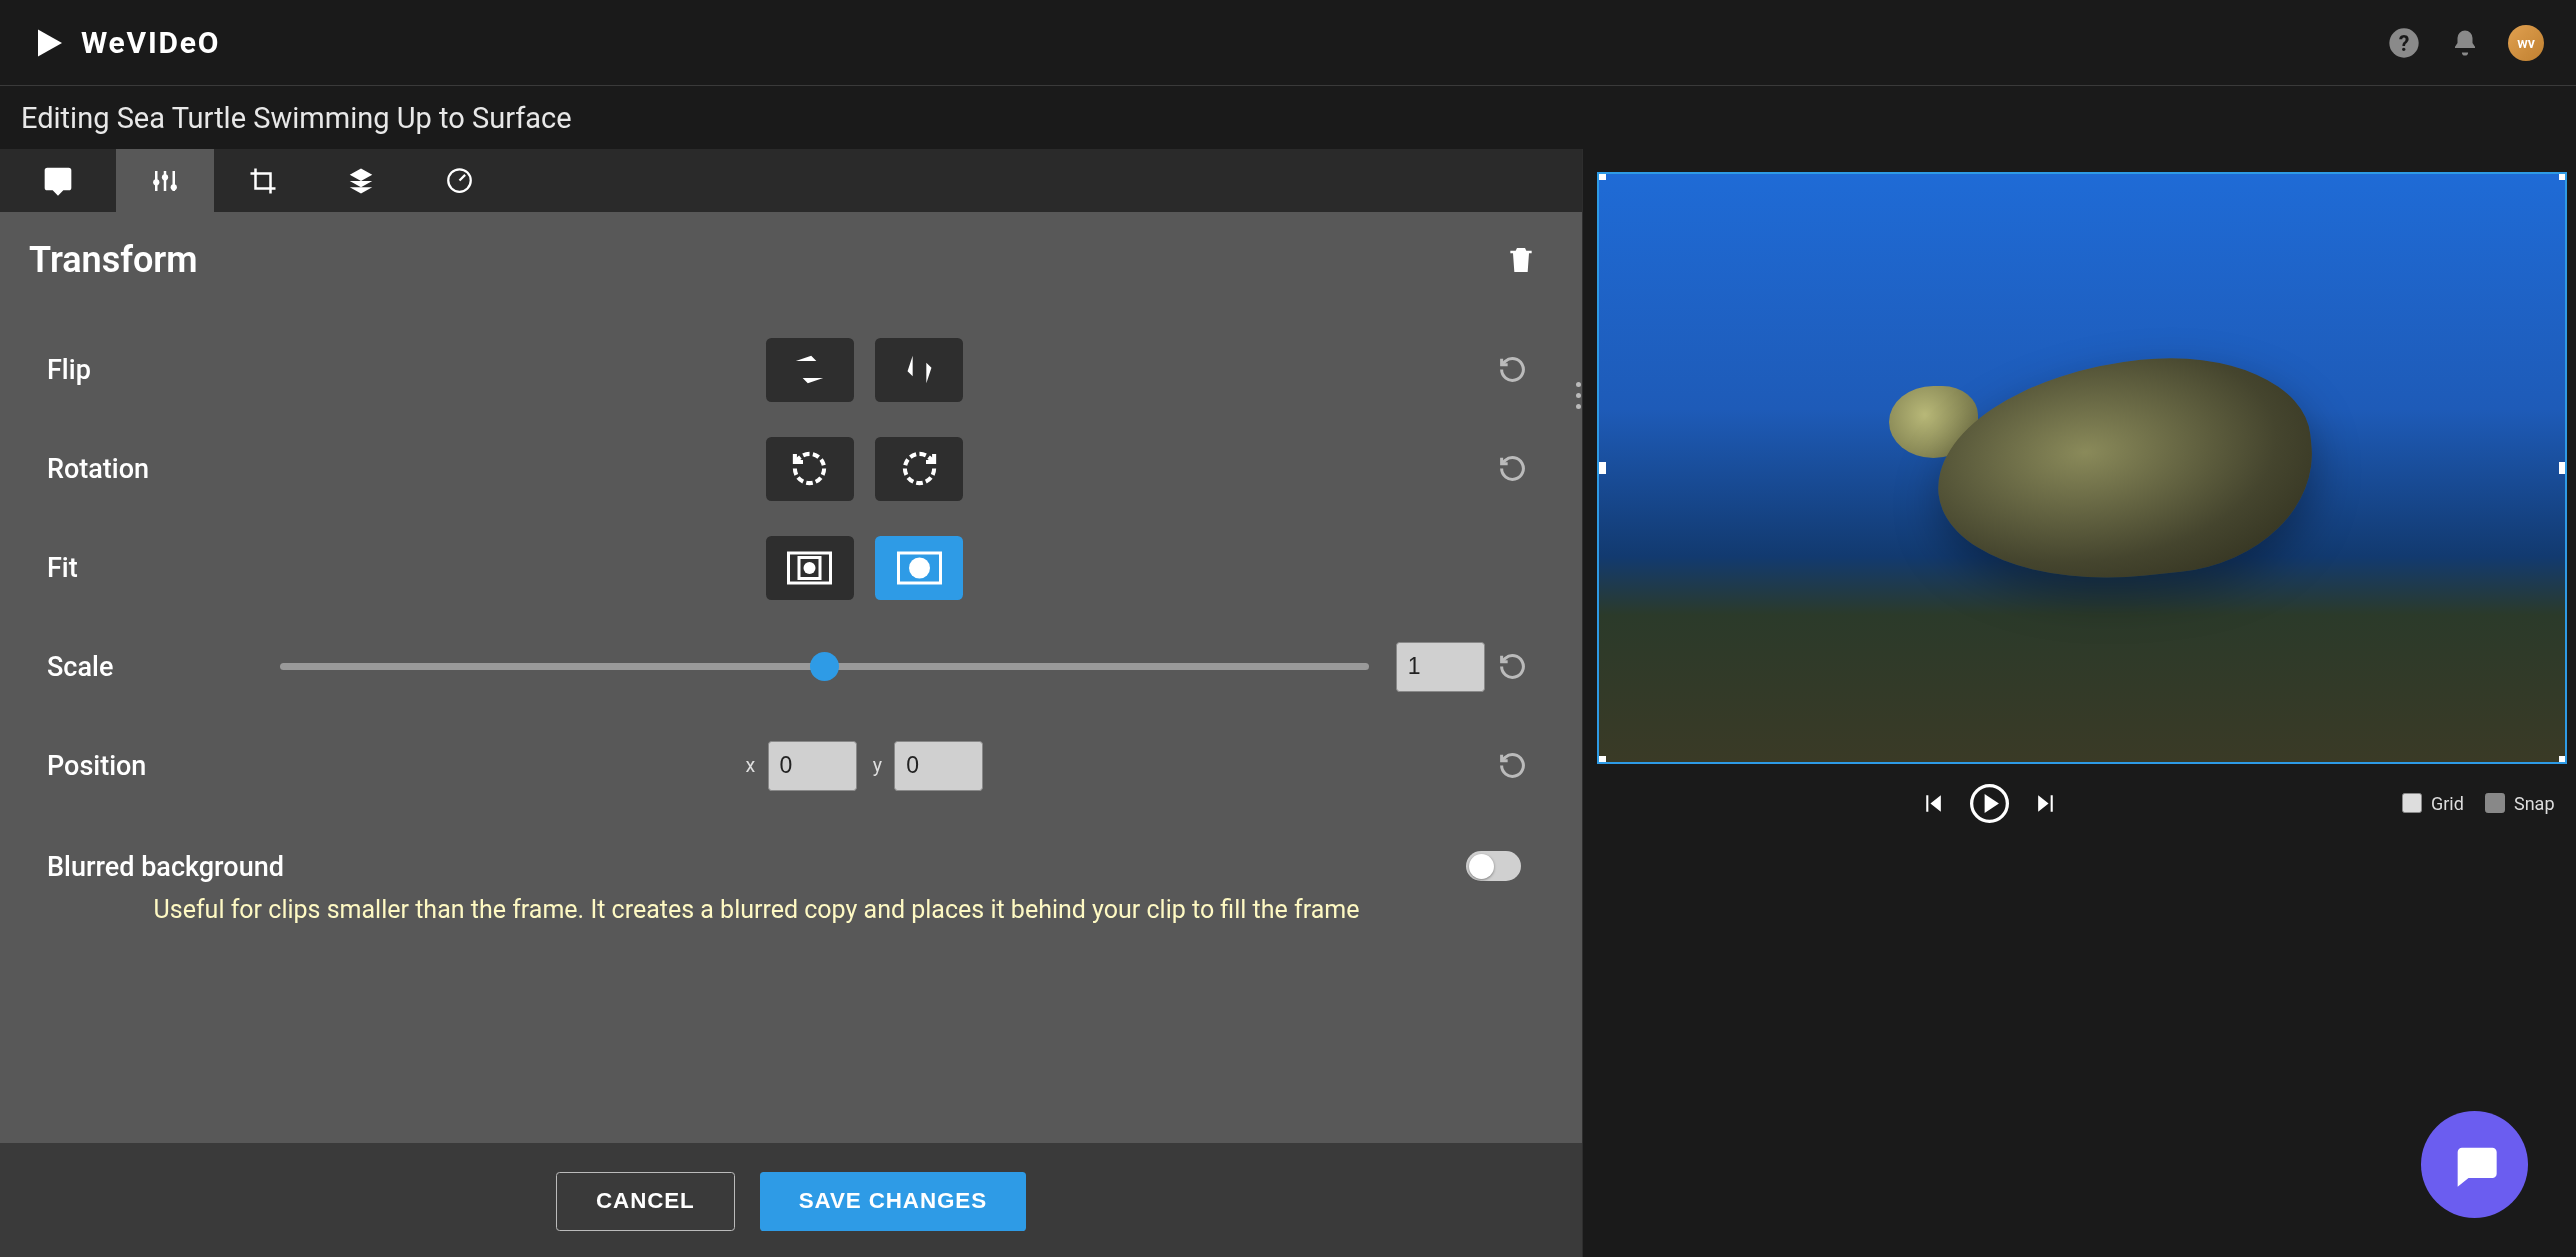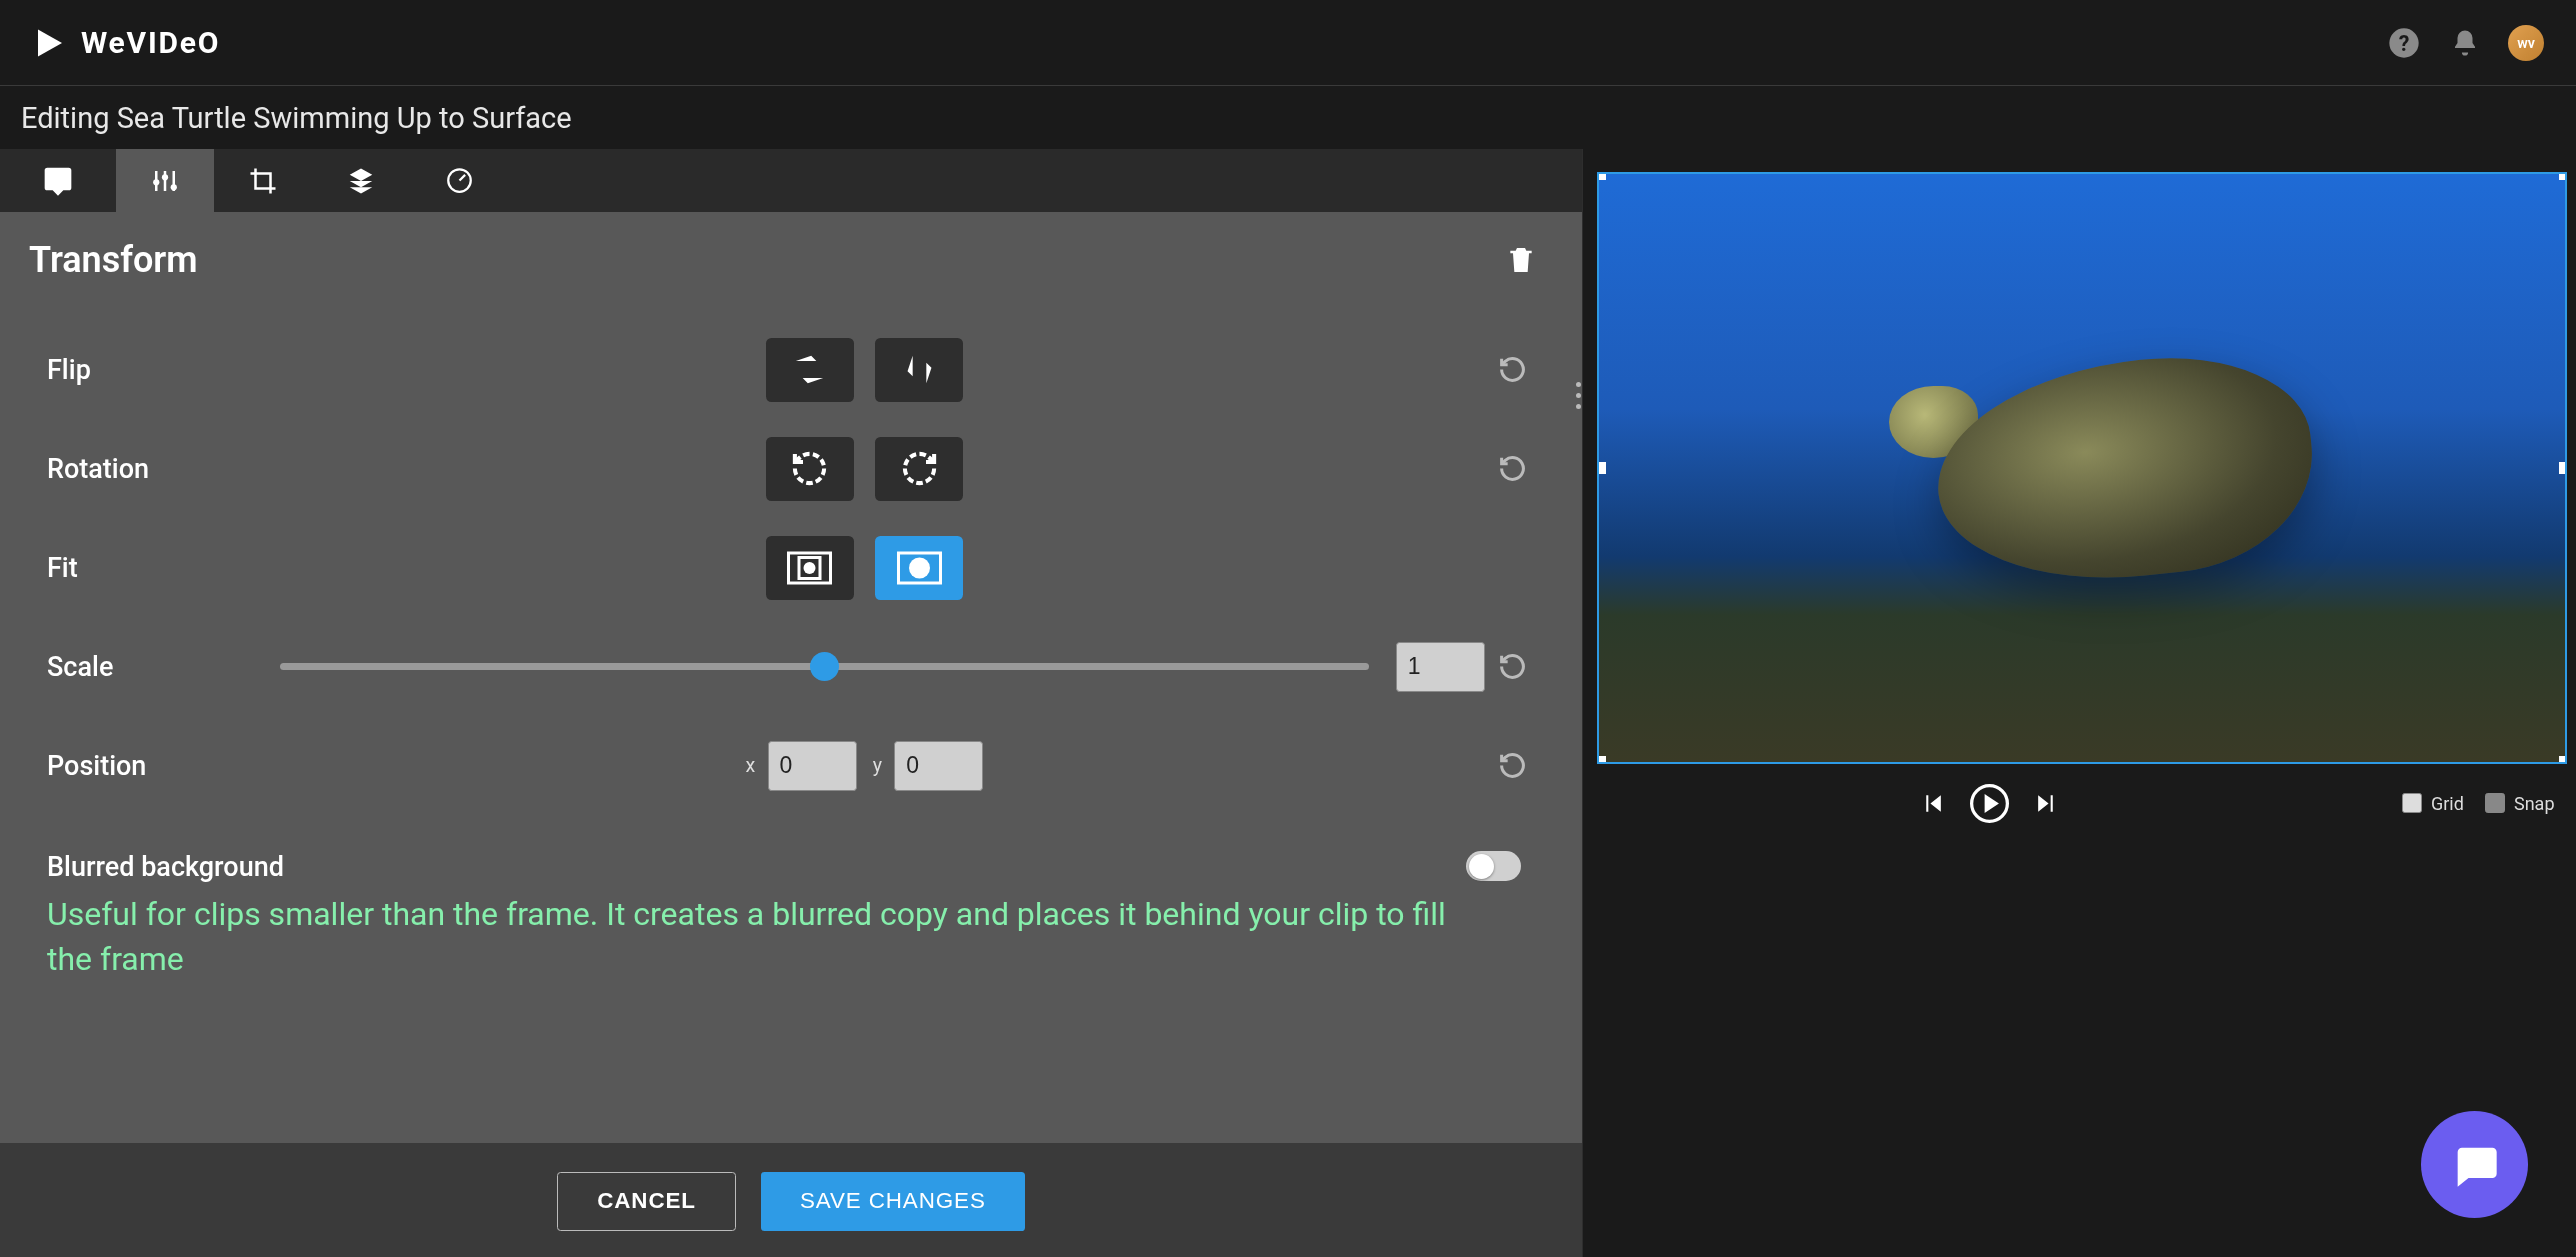--- a/index.html
+++ b/index.html
@@ -164,21 +164,21 @@
     border-radius: 3.6px;
     font-size: 23px;
     color: #222;
     padding: 0 10.7px;
   }
   .pos-row .control-center { justify-content: center; gap: 16px; }
   .mini-label { font-size: 19.7px; color: #ddd; margin-right: -3.6px; }
   .blur-row { display:flex; align-items: flex-start; margin-top: 27px; padding: 0 18px; }
   .blur-text { flex:1; }
   .blur-title { font-size: 27px; font-weight: 500; color: #fff; margin-bottom: 9px; }
-  .blur-desc { font-size: 32px; color: #86efac; line-height: 1.4; }
+  .blur-desc { font-size: 25px; color: #fef9c3; line-height: 1.4; text-align: center; }
   .toggle {
     width: 55px; height: 30px;
     background: #d0d0d0;
     border-radius: 15px;
     position: relative;
     cursor: pointer;
   }
   .toggle::after {
     content:"";
     position:absolute;
@@ -202,21 +202,21 @@
     font-size: 22.4px; font-weight: 600;
     letter-spacing: 0.9px;
     cursor:pointer;
   }
   .btn-save {
     height: 59px; padding: 0 39px;
     background: #2e9be6;
     border: none;
     border-radius: 3.6px;
     color: #fff;
-    font-size: 22.4px; font-weight: 400;
+    font-size: 22.4px; font-weight: 700;
     letter-spacing: 0.9px;
     cursor:pointer;
   }
   
   .right-panel {
     flex: 1;
     background: #1a1a1a;
     display: flex;
     flex-direction: column;
     position: relative;

